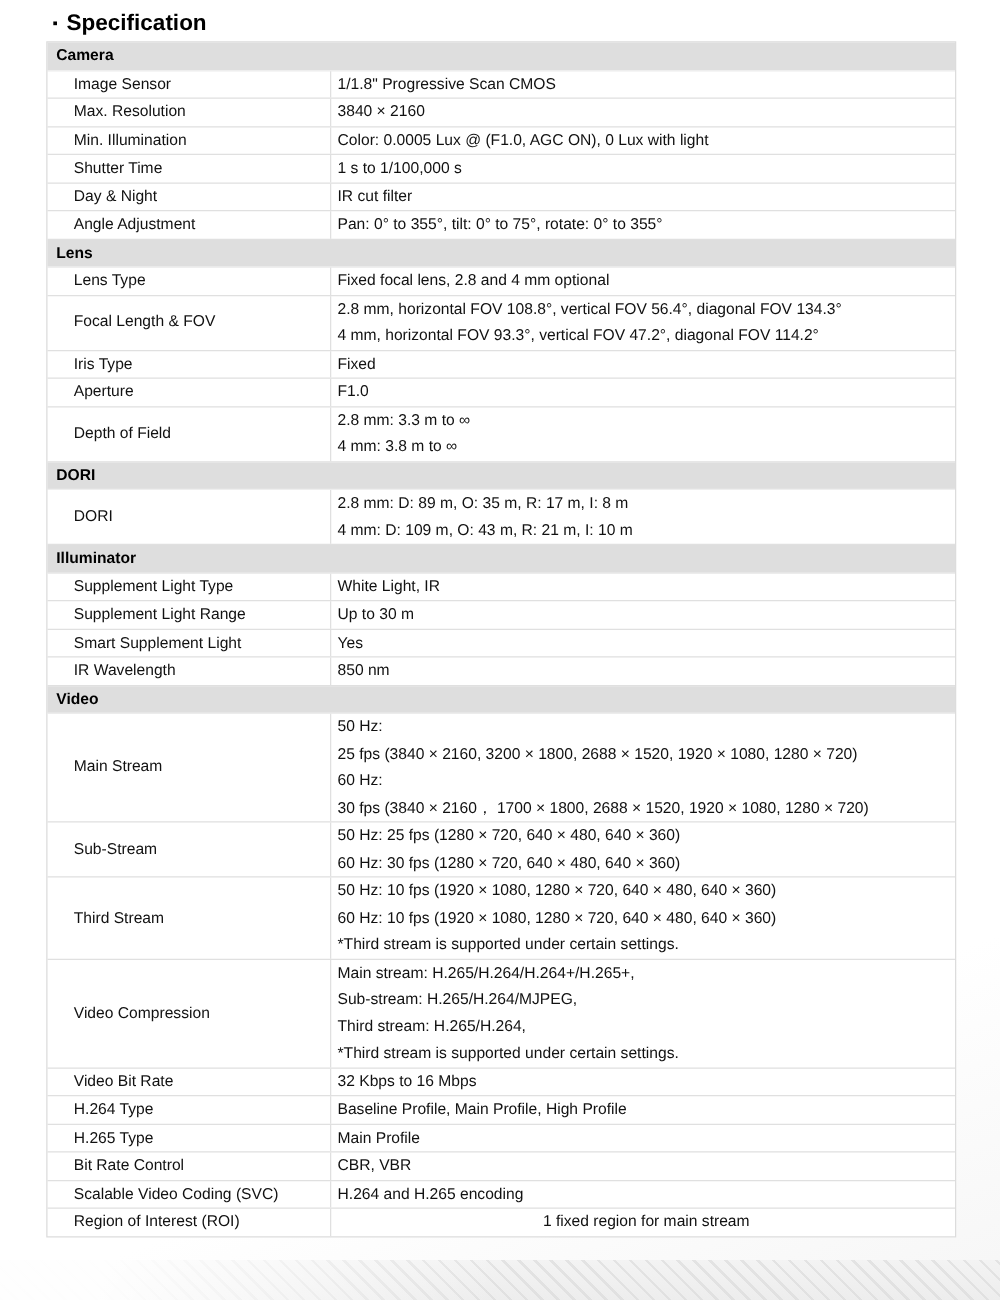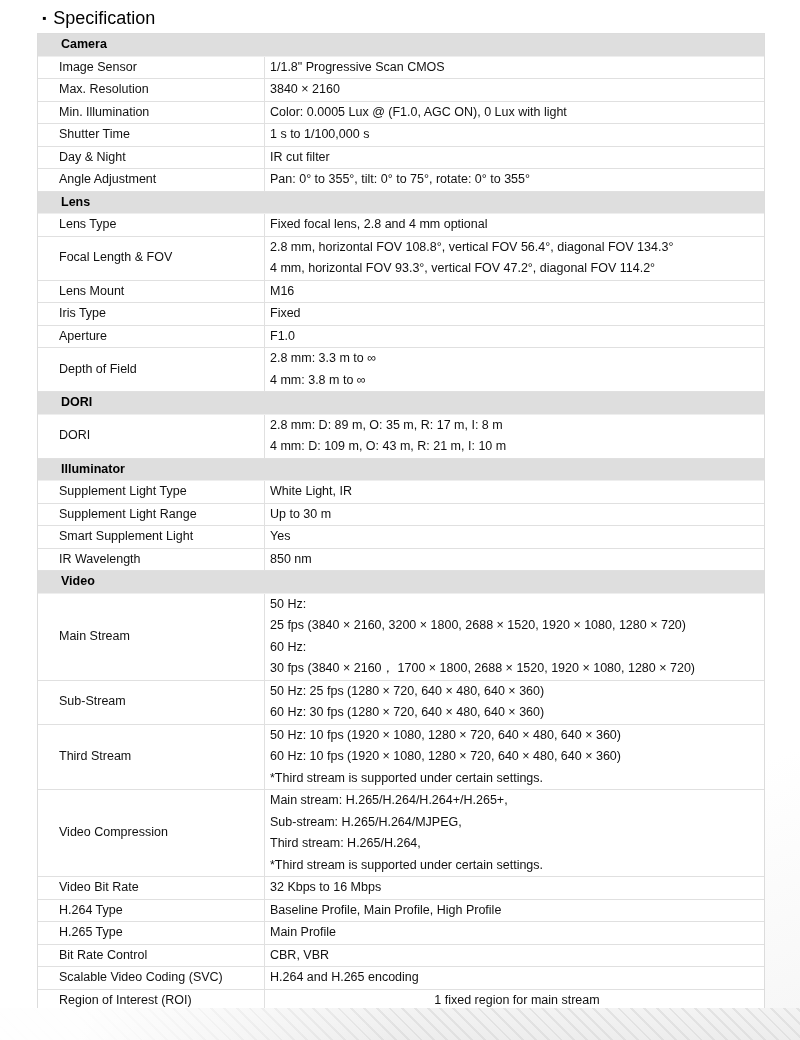--- a/index.html
+++ b/index.html
@@ -9,42 +9,42 @@
     overflow: hidden;
     background: linear-gradient(160deg, #ffffff 78%, #f6f6f6 100%);
     font-family: "Liberation Sans", sans-serif;
     color: #111111;
     -webkit-font-smoothing: antialiased;
   }
   .page-title {
     position: absolute;
     left: 42px; top: 8px;
     font-size: 18px;
-    font-weight: 400;
+    font-weight: 700;
     color: #000;
     white-space: nowrap;
   }
   .page-title .bullet {
     font-size: 12px;
     vertical-align: 2px;
     margin-right: 7px;
   }
   .spec-table {
     position: absolute;
     left: 37px; top: 33px;
     width: 726px;
     background: #ffffff;
     border: 1px solid #dcdcdc;
     font-size: 12.5px;
   }
   .section-header {
     background: #dedede;
     font-weight: 700;
     line-height: 21.5px;
-    padding-left: 23px;
+    padding-left: 7px;
     border-bottom: 1px solid #eeeeee;
     color: #000;
   }
   .spec-row {
     display: flex;
     border-bottom: 1px solid #e0e0e0;
   }
   .spec-row:last-child { border-bottom: none; text-align: center; }
   .cell-label {
     flex: 0 0 205px;
@@ -128,26 +128,20 @@
       </div>
     </div>
     <div class="spec-row">
       <div class="cell-label">Focal Length &amp; FOV</div>
       <div class="cell-value">
         <div class="value-line">2.8 mm, horizontal FOV 108.8°, vertical FOV 56.4°, diagonal FOV 134.3°</div>
         <div class="value-line">4 mm, horizontal FOV 93.3°, vertical FOV 47.2°, diagonal FOV 114.2°</div>
       </div>
     </div>
     <div class="spec-row">
-      <div class="cell-label">Lens Mount</div>
-      <div class="cell-value">
-        <div class="value-line">M16</div>
-      </div>
-    </div>
-    <div class="spec-row">
       <div class="cell-label">Iris Type</div>
       <div class="cell-value">
         <div class="value-line">Fixed</div>
       </div>
     </div>
     <div class="spec-row">
       <div class="cell-label">Aperture</div>
       <div class="cell-value">
         <div class="value-line">F1.0</div>
       </div>

